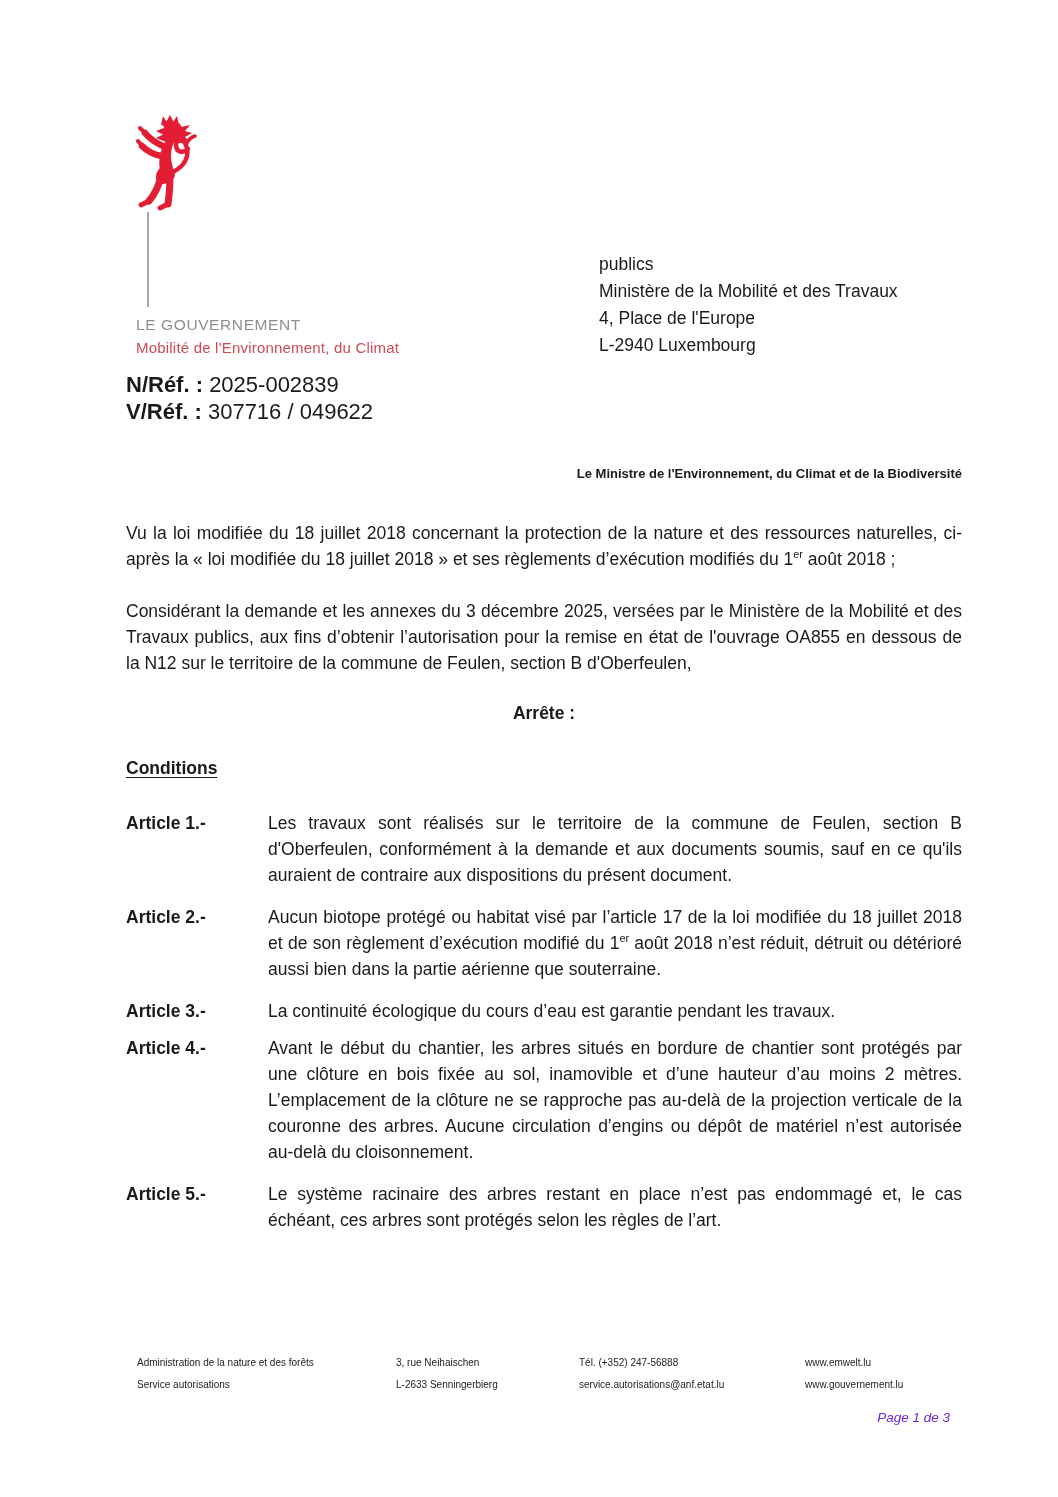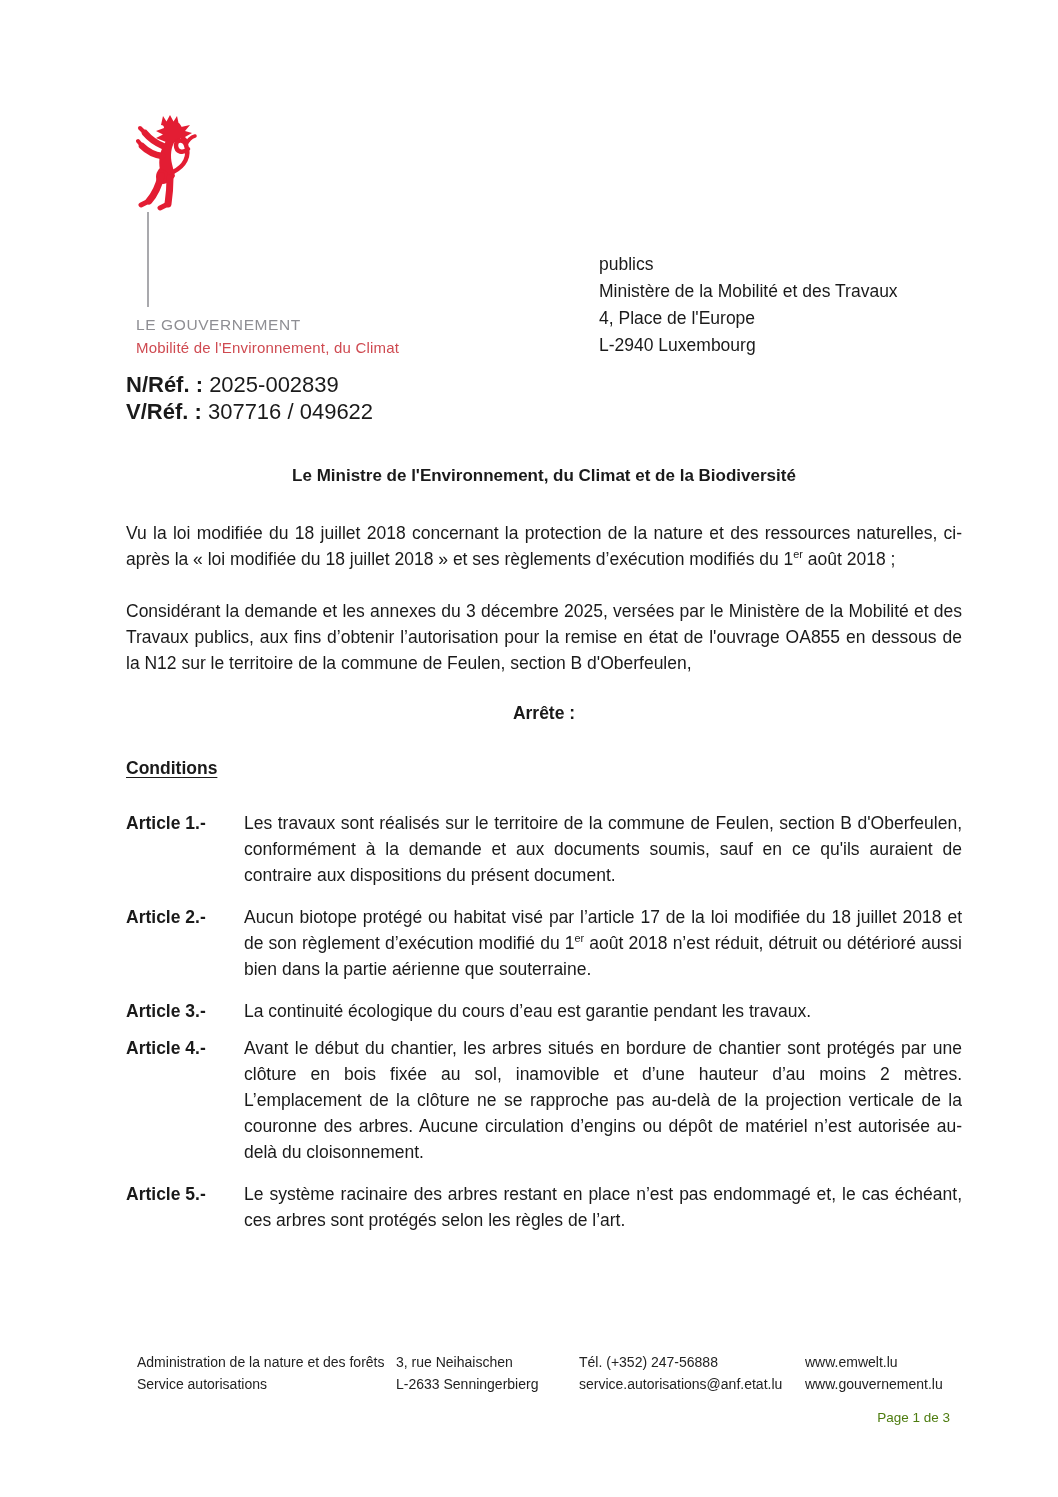--- a/index.html
+++ b/index.html
@@ -67,22 +67,22 @@
     line-height: 26.5px;
   }
   .ref-label { font-weight: bold; }
 
   
   .doc-title {
     position: absolute;
     top: 466px;
     left: 126px;
     width: 836px;
-    text-align: center;
-    font-size: 17px;
+    text-align: right;
+    font-size: 13px;
     font-weight: bold;
   }
   .body-block {
     position: absolute;
     top: 520px;
     left: 126px;
     width: 836px;
     font-size: 17.5px;
     line-height: 26px;
   }
@@ -100,45 +100,47 @@
   .conditions {
     font-weight: bold;
     text-decoration: underline;
     text-underline-offset: 3px;
     margin-bottom: 29px;
   }
   .article-row {
     display: grid;
     grid-template-columns: 118px 1fr;
     margin-bottom: 16px;
+    gap: 24px;
   }
   .article-row.sp { margin-bottom: 11px; }
   .article-label { font-weight: bold; }
   .article-text { text-align: justify; }
 
   
   .footer {
     position: absolute;
     top: 1352px;
     left: 137px;
     width: 813px;
     display: grid;
     grid-template-columns: 259px 183px 226px 1fr;
-    font-size: 14px;
+    font-size: 10px;
     line-height: 21.5px;
     color: #222222;
   }
   .page-number {
     position: absolute;
     top: 1410px;
     left: 137px;
     width: 813px;
     text-align: right;
     font-size: 13.5px;
-    color: #4d7c0f;
+    color: #6d28d9;
+    font-style: italic;
   }
 </style>
 </head>
 <body>
 
 <div class="page">
 
   <header class="letterhead">
     <div class="lion-wrap">
       <svg viewBox="0 0 62 98" width="62" height="98" aria-hidden="true">

